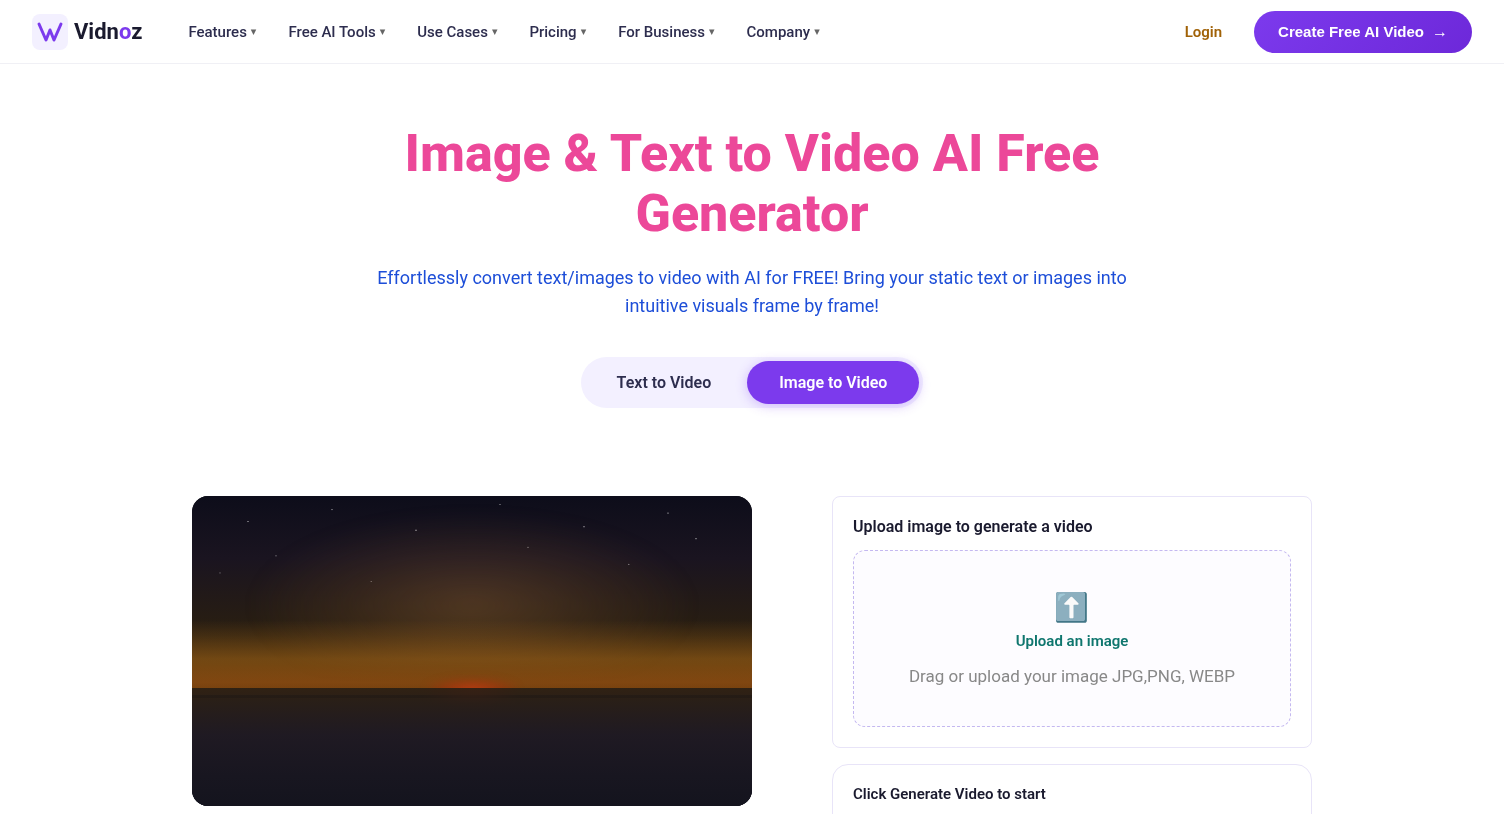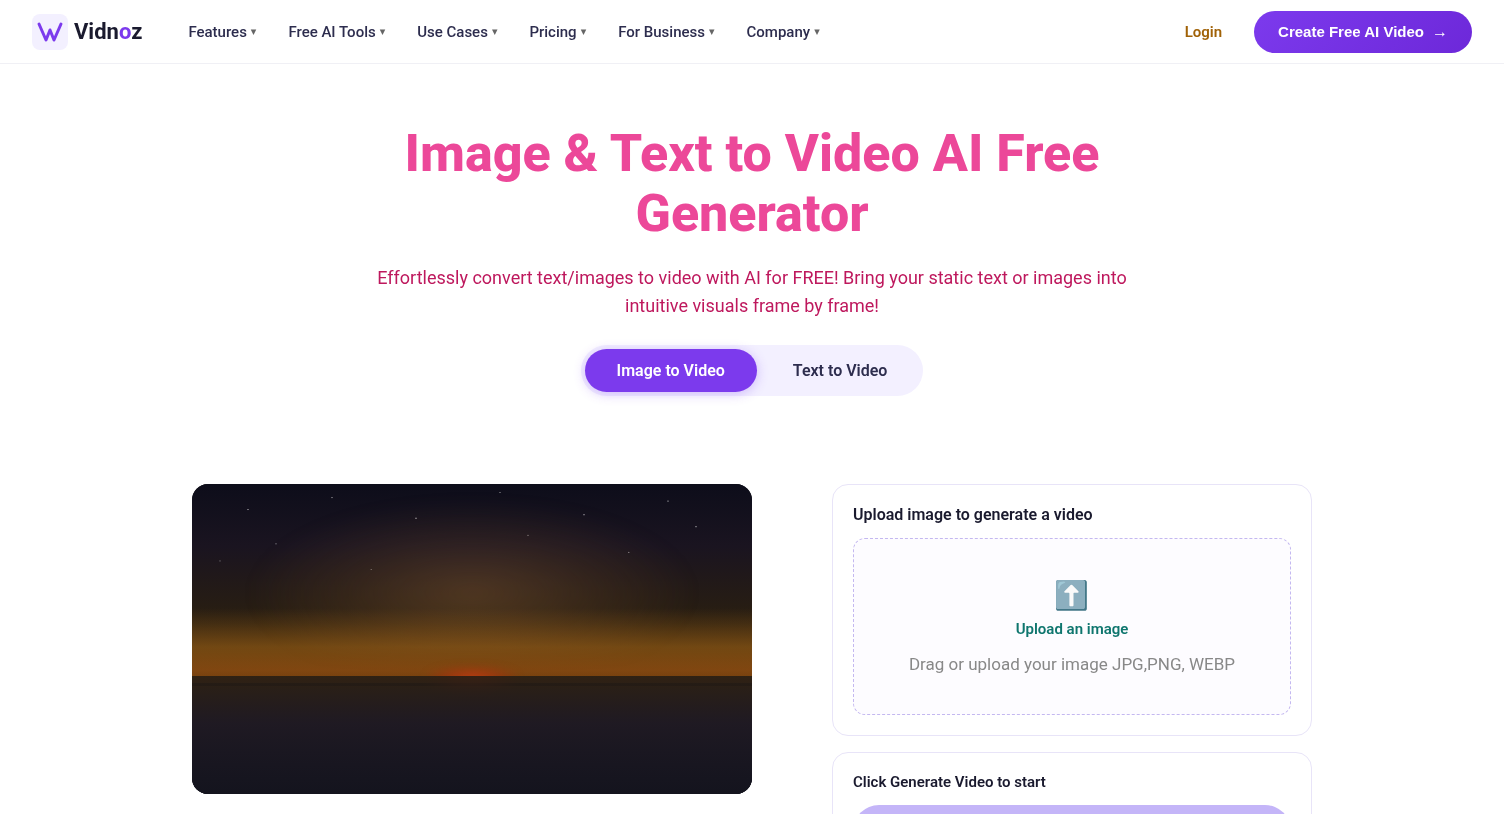--- a/index.html
+++ b/index.html
@@ -94,24 +94,24 @@
     }
     .hero-title {
       font-size: 52px;
       font-weight: 800;
       color: #ec4899;
       line-height: 1.15;
       margin-bottom: 20px;
     }
     .hero-subtitle {
       font-size: 18px;
-      color: #be185d;
+      color: #1d4ed8;
       line-height: 1.6;
       max-width: 780px;
-      margin: 0 auto 24px;
+      margin: 0 auto 36px;
     }
 
     
     .tabs-container {
       display: flex;
       justify-content: center;
       margin-bottom: 48px;
     }
     .tabs {
       display: flex;
@@ -224,21 +224,21 @@
       flex-shrink: 0;
       display: flex;
       flex-direction: column;
       gap: 16px;
     }
 
     
     .upload-card {
       background: #fff;
       border: 1.5px solid #e8e4f8;
-      border-radius: 16px;
+      border-radius: 8px;
       padding: 20px;
     }
     .upload-card-title {
       font-size: 16px;
       font-weight: 600;
       color: #1a1a2e;
       margin-bottom: 14px;
     }
     .upload-dropzone {
       border: 1.5px dashed #c4b8f0;
@@ -337,22 +337,22 @@
     </button>
   </div>
 </nav>
 
 <section class="hero">
   <h1 class="hero-title">Image &amp; Text to Video AI Free Generator</h1>
   <p class="hero-subtitle">Effortlessly convert text/images to video with AI for FREE! Bring your static text or images into intuitive visuals frame by frame!</p>
 
   <div class="tabs-container">
     <div class="tabs">
+      <div class="tab inactive">Text to Video</div>
       <div class="tab active">Image to Video</div>
-      <div class="tab inactive">Text to Video</div>
     </div>
   </div>
 </section>
 
 <div class="main-content">
 
   <div class="image-preview">
     <div class="preview-img">
       <div class="sky-canvas">
         <div class="sky-stars"></div>

